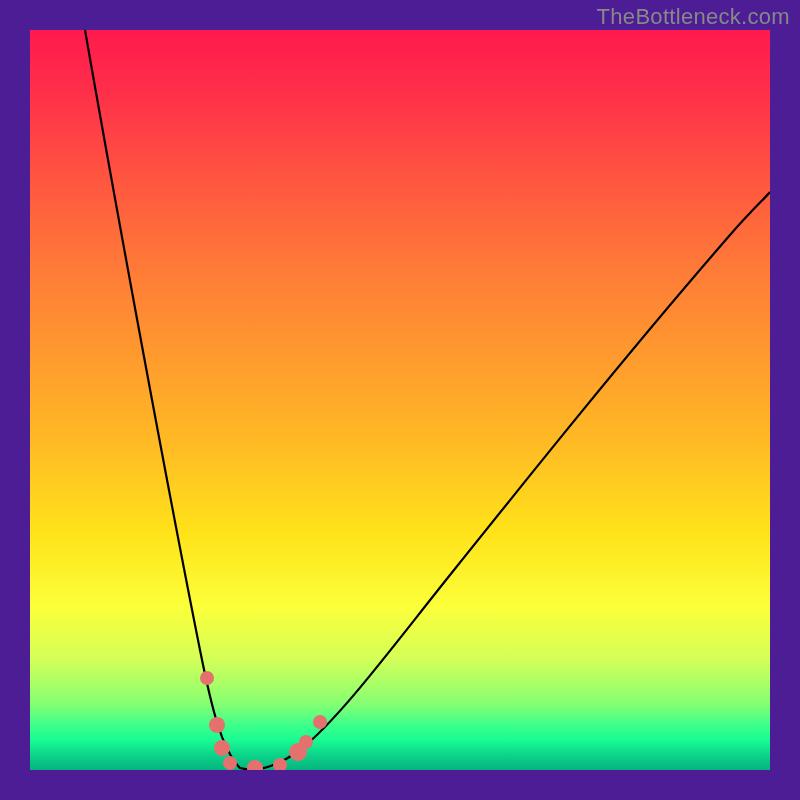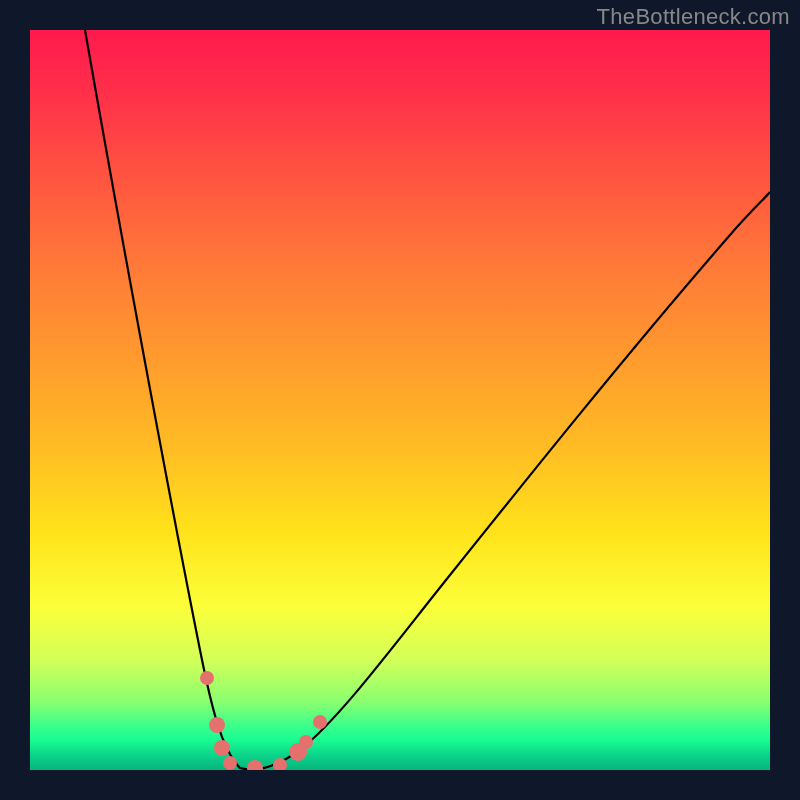--- a/index.html
+++ b/index.html
@@ -9,21 +9,21 @@
       background: #000;
       position: relative;
       font-family: Arial, sans-serif;
     }
     .outer-frame {
       position: absolute;
       top: 0;
       left: 0;
       width: 800px;
       height: 800px;
-      background: #0f172a;
+      background: #4c1d95;
     }
     .plot-area {
       position: absolute;
       top: 30px;
       left: 30px;
       width: 740px;
       height: 740px;
       background: linear-gradient(to bottom,
         #ff1a4d 0%,
         #ff2e4a 8%,

